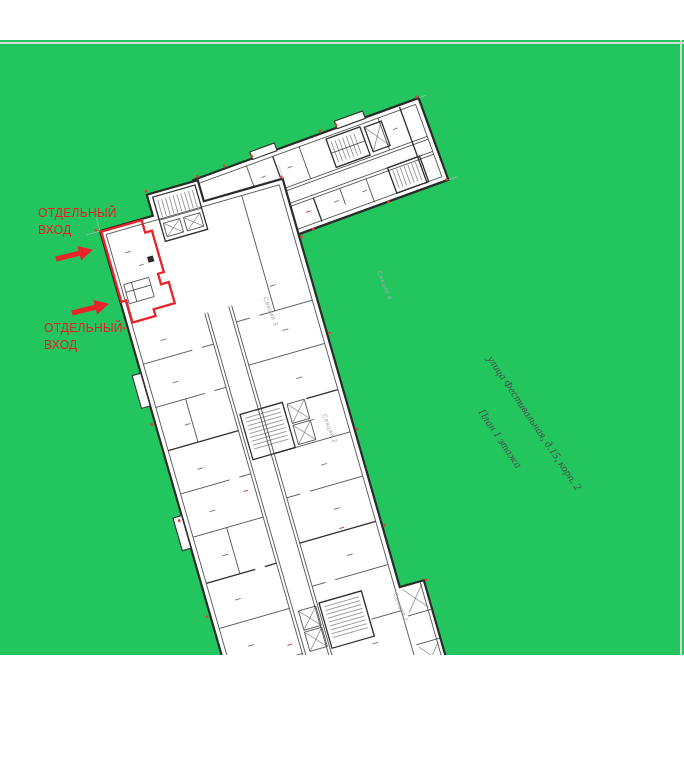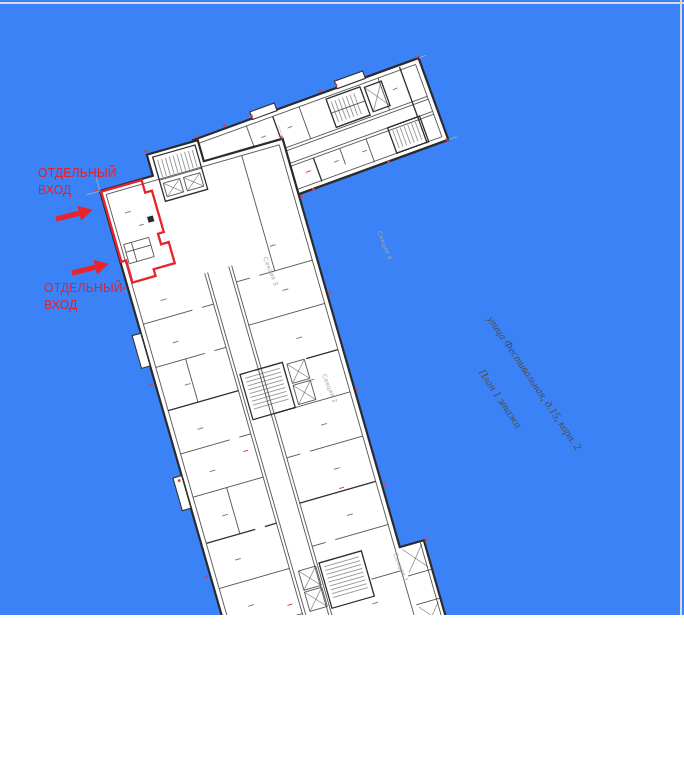--- a/index.html
+++ b/index.html
@@ -1,17 +1,17 @@
 <!DOCTYPE html>
 <html><head>
 <meta charset="utf-8">
 <style>
   html,body{margin:0;padding:0;background:#ffffff;}
-  #stage{position:relative;width:684px;height:615px;background:#3b82f6;overflow:hidden;
-         font-family:"Liberation Sans",sans-serif;}
+  #stage{position:relative;width:684px;height:615px;background:#22c55e;overflow:hidden;
+         font-family:"Liberation Sans",sans-serif;margin-top:40px;}
   .page-border-top{position:absolute;left:0;top:2px;width:684px;height:2px;background:#d9d9d9;}
   .page-border-right{position:absolute;left:680px;top:0;width:2px;height:769px;background:#d6d6d6;}
   svg{position:absolute;left:0;top:0;}
   
   .wall2{fill:#ffffff;stroke:#2b2b2b;stroke-width:2.2;stroke-linejoin:miter;}
   .wall1{fill:#ffffff;stroke:#333333;stroke-width:1.1;}
   .mid{fill:none;stroke:#2f2f2f;stroke-width:1.3;}
   .thin{fill:none;stroke:#3c3c3c;stroke-width:0.75;}
   .thin05{fill:none;stroke:#4a4a4a;stroke-width:0.5;}
   .axis{fill:none;stroke:#bdbdbd;stroke-width:0.6;}

